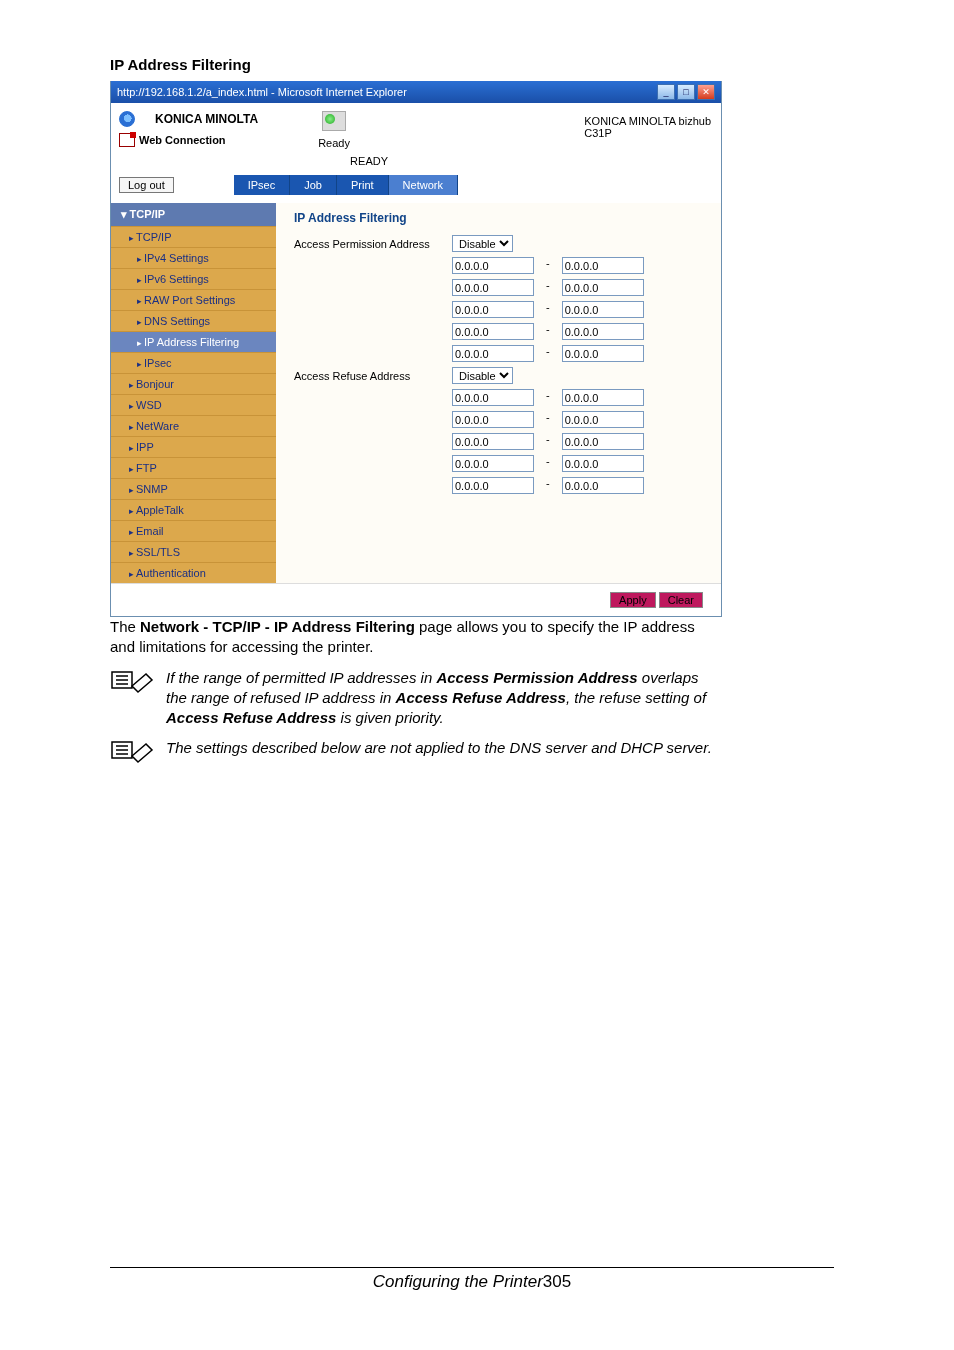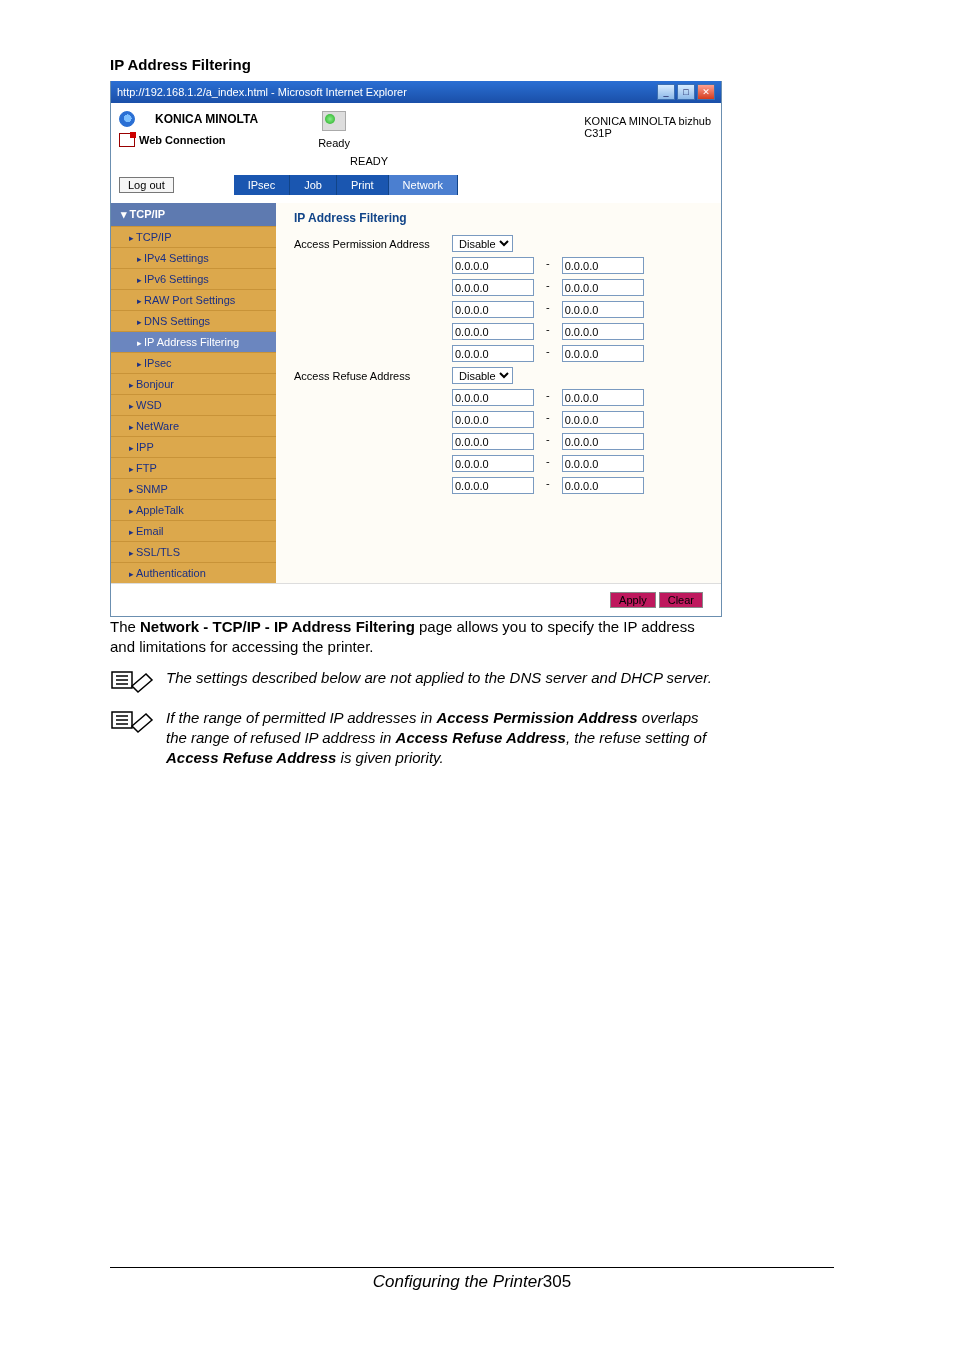--- a/index.html
+++ b/index.html
@@ -354,32 +354,32 @@
     <span>The </span><b>Network - TCP/IP - IP Address Filtering</b><span> page allows you to specify the IP address and limitations for accessing the printer.</span>
   </div>
 
   <div class="note-block">
     <div class="note-icon">
       <svg viewBox="0 0 44 26">
           <path d="M2 4 h20 v16 h-20z M6 8 h12 M6 12 h12 M6 16 h12" fill="none" stroke="#000" stroke-width="1.5"></path>
           <path d="M22 18 l14 -12 l6 6 l-14 12 z" fill="none" stroke="#000" stroke-width="1.5"></path>
         </svg>
     </div>
-    <div class="note-text">The settings described below are not applied to the DNS server and DHCP server.</div>
+    <div class="note-text">
+      <span>If the range of permitted IP addresses in </span><b style="font-style:italic">Access Permission Address</b><span> overlaps the range of refused IP address in </span><b style="font-style:italic">Access Refuse Address</b><span>, the refuse setting of </span><b style="font-style:italic">Access Refuse Address</b><span> is given priority.</span>
+    </div>
   </div>
 
   <div class="note-block">
     <div class="note-icon">
       <svg viewBox="0 0 44 26">
           <path d="M2 4 h20 v16 h-20z M6 8 h12 M6 12 h12 M6 16 h12" fill="none" stroke="#000" stroke-width="1.5"></path>
           <path d="M22 18 l14 -12 l6 6 l-14 12 z" fill="none" stroke="#000" stroke-width="1.5"></path>
         </svg>
     </div>
-    <div class="note-text">
-      <span>If the range of permitted IP addresses in </span><b style="font-style:italic">Access Permission Address</b><span> overlaps the range of refused IP address in </span><b style="font-style:italic">Access Refuse Address</b><span>, the refuse setting of </span><b style="font-style:italic">Access Refuse Address</b><span> is given priority.</span>
-    </div>
+    <div class="note-text">The settings described below are not applied to the DNS server and DHCP server.</div>
   </div>
 </div>
 
 <div class="footer">
   <span>Configuring the Printer</span>
   <span class="pnum">305</span>
 </div>
 
 </body></html>

